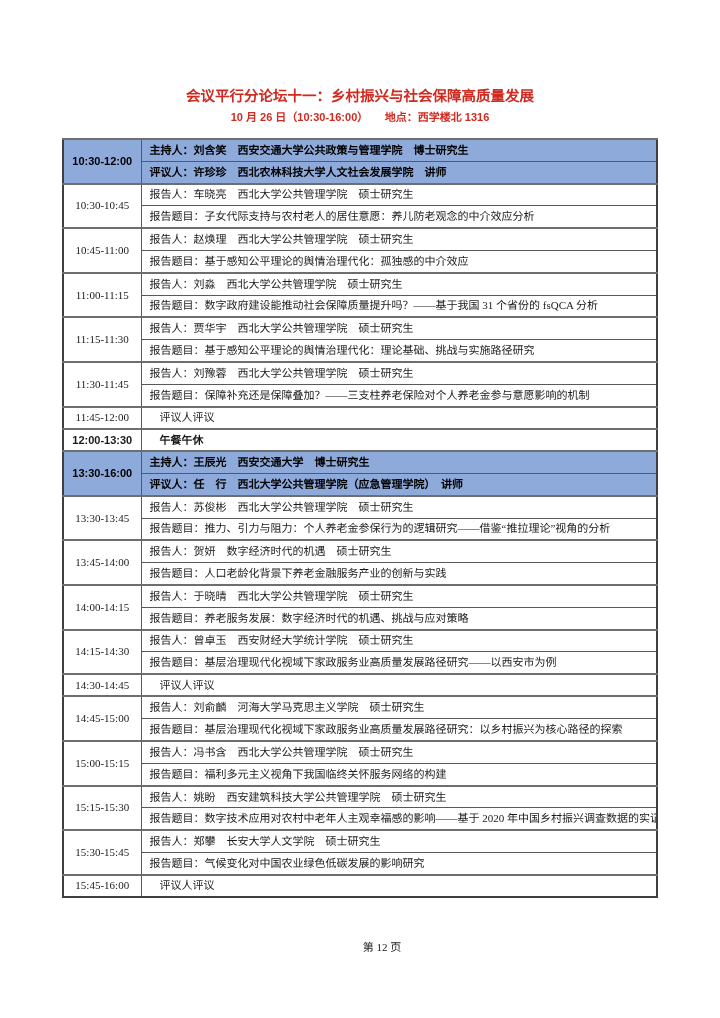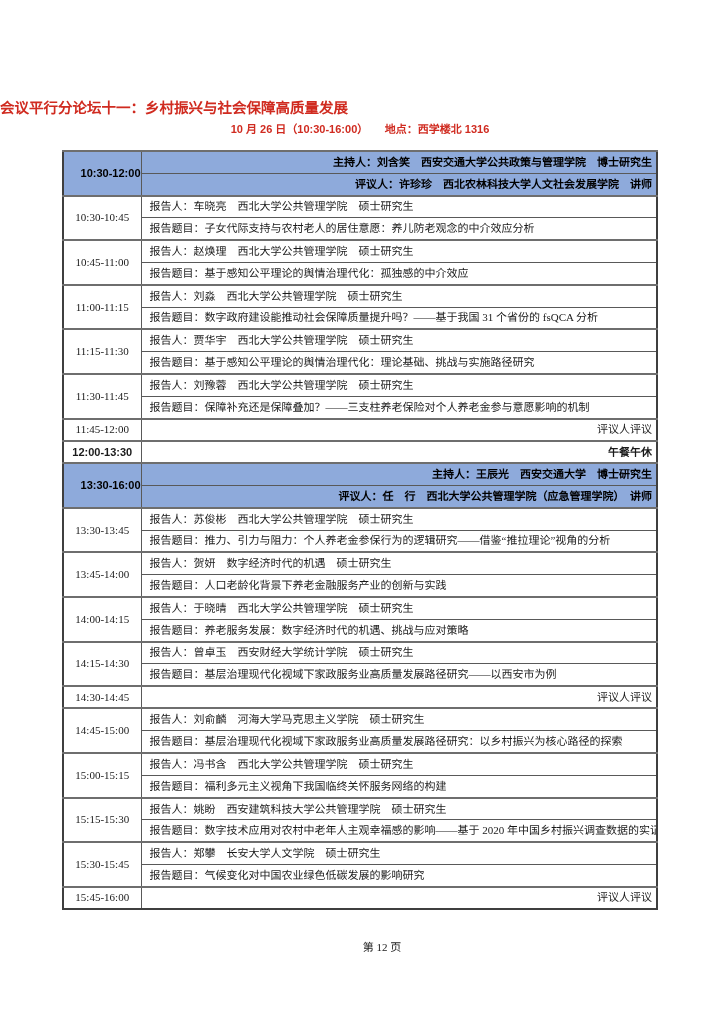--- a/index.html
+++ b/index.html
@@ -14,27 +14,26 @@
   body{
     width:720px;height:1018px;
     font-family:"Liberation Serif","DejaVu Serif",serif;
     color:#1a1a1a;
     position:relative;
     overflow:hidden;
   }
   .page{width:720px;height:1018px;}
   .title{
     padding-top:86px;
-    text-align:left;
+    text-align:center;
     font-family:"Liberation Sans","DejaVu Sans",sans-serif;
     font-weight:bold;
     font-size:14.5px;
     line-height:20px;
     color:var(--accent-red);
-    margin-top:12px;
   }
   .subtitle{
     text-align:center;
     font-family:"Liberation Sans","DejaVu Sans",sans-serif;
     font-weight:bold;
     font-size:11px;
     line-height:23px;
     color:var(--accent-red);
   }
   table.schedule{
@@ -64,29 +63,28 @@
     padding-right:4px;
     text-align:left;
     white-space:nowrap;
   }
   
   tr.session td{
     background:var(--session-blue);
     font-family:"Liberation Sans","DejaVu Sans",sans-serif;
     font-weight:bold;
     color:#000;
-    text-align:right;
   }
   
   tr.break td{
     font-family:"Liberation Sans","DejaVu Sans",sans-serif;
     font-weight:bold;
   }
   tr.break td.content, tr.discussion td.content{
-    text-align:right;
+    text-align:left;
     padding-left:18px;
     font-family:Liberation Serif, serif;
   }
   .footer{
     position:absolute;
     left:0;right:0;
     top:938px;
     text-align:center;
     font-size:11px;
     color:#1a1a1a;

